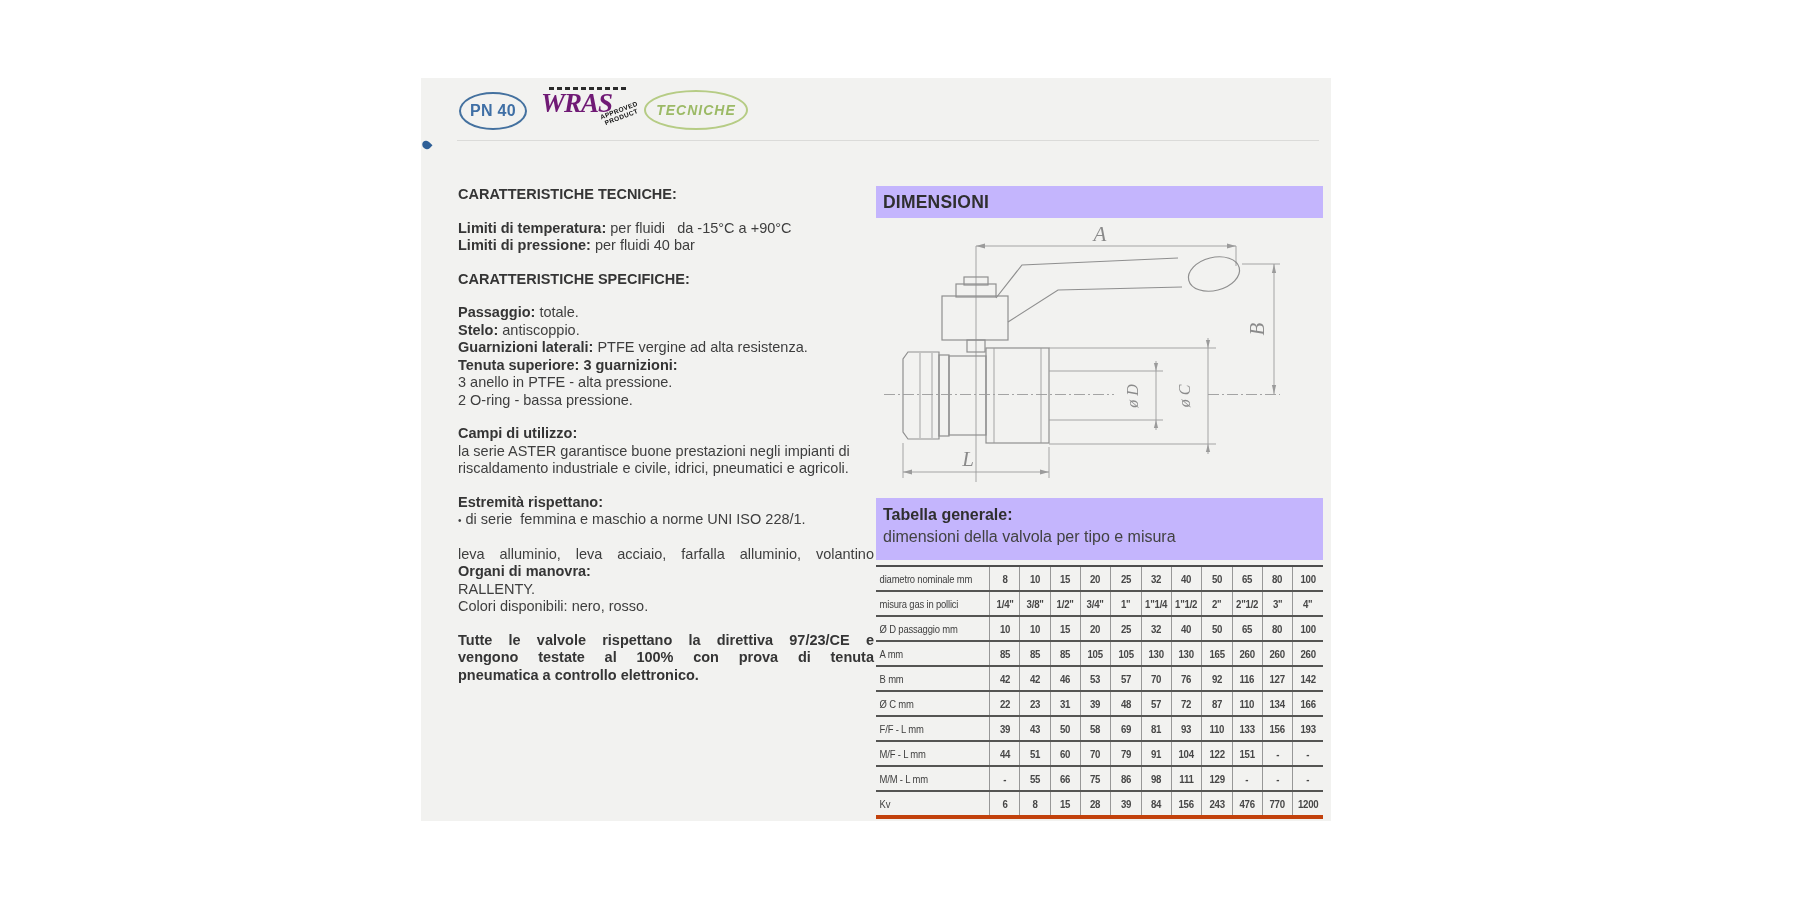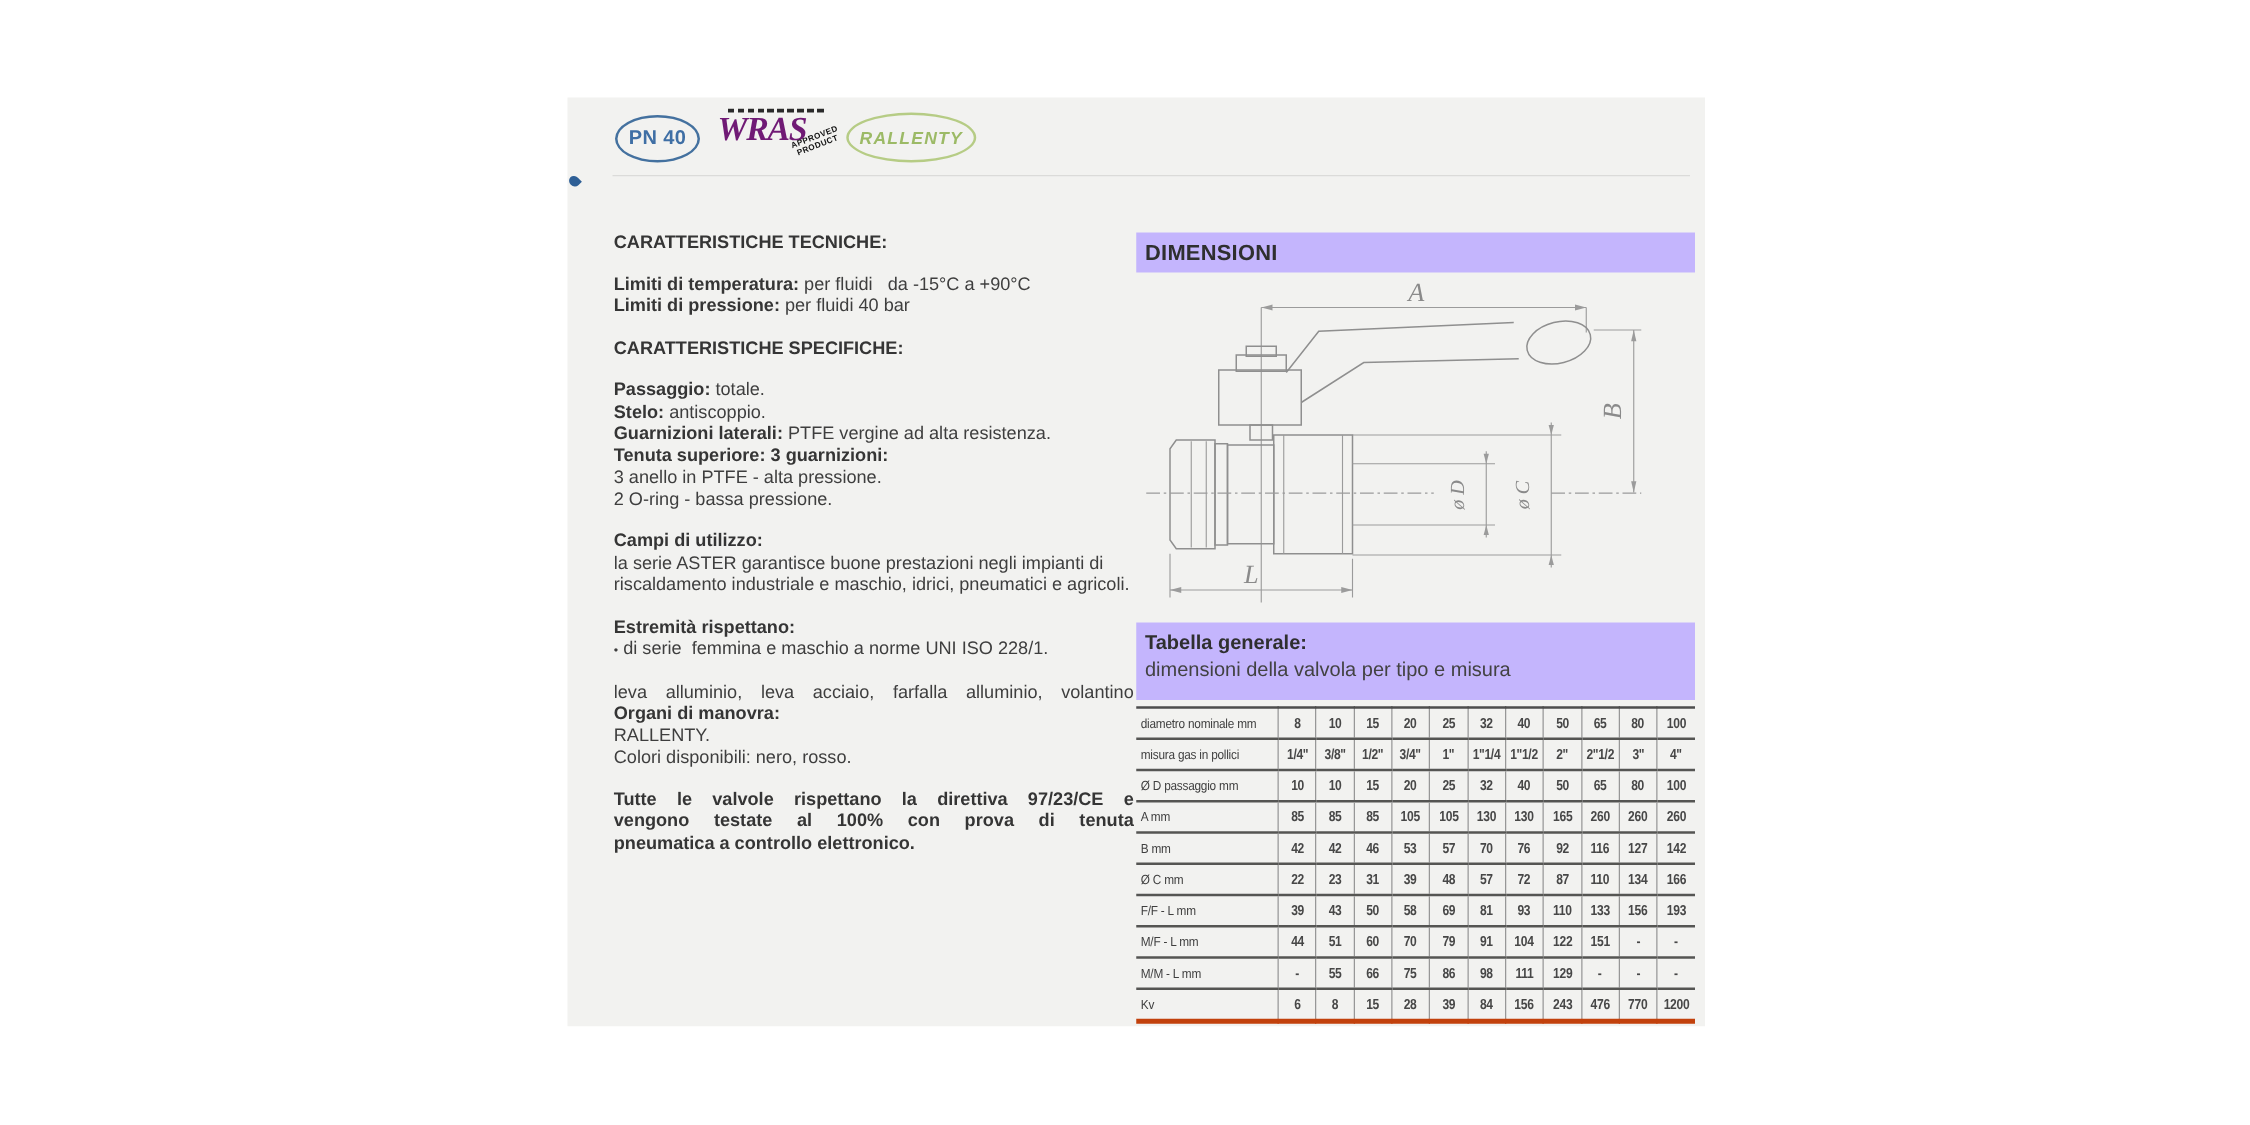--- a/index.html
+++ b/index.html
@@ -1,17 +1,17 @@
 <!DOCTYPE html>
 <html><head>
 <meta charset="utf-8">
 <style>
   html,body{margin:0;padding:0;background:#ffffff;width:1800px;height:900px;overflow:hidden;
     font-family:"Liberation Sans","DejaVu Sans",sans-serif;}
-  .panel{position:absolute;left:454px;top:78px;width:910px;height:743px;background:#f2f2f0;}
+  .panel{position:absolute;left:421px;top:78px;width:910px;height:743px;background:#f2f2f0;}
   
   .badges{position:absolute;left:0;top:0;width:910px;height:62px;}
   .oval{position:absolute;border-radius:50%;display:flex;align-items:center;justify-content:center;box-sizing:border-box;}
   .pn40{left:38px;top:14px;width:68px;height:38px;border:2px solid #44719f;color:#3f6fa5;
     font-weight:bold;font-size:16px;letter-spacing:.3px;}
   .eco{left:223px;top:12px;width:104px;height:40px;border:2px solid #b6cc85;color:#9cba66;
     font-weight:bold;font-style:italic;font-size:14px;letter-spacing:1px;}
   .wras{position:absolute;left:120px;top:6px;width:110px;height:52px;}
   .wras-micro{position:absolute;left:8px;top:3px;width:78px;height:3px;
     background:repeating-linear-gradient(90deg,#2a2a2a 0 5px,rgba(0,0,0,0) 5px 8px);}
@@ -68,21 +68,21 @@
     </div>
     <div class="wras">
       <div class="wras-micro"></div>
       <div class="wras-word">WRAS</div>
       <div class="wras-sub">
         <div>APPROVED</div>
         <div>PRODUCT</div>
       </div>
     </div>
     <div class="oval eco">
-      <span>RALLENTY</span>
+      <span>TECNICHE</span>
     </div>
   </div>
 
   <div class="hr"></div>
   <div class="bluemark"></div>
 
   <div class="leftcol">
       <div class="para">
         <div class="tline"><span class="b">CARATTERISTICHE TECNICHE:</span></div>
       </div>
@@ -97,21 +97,21 @@
         <div class="tline"><span class="b">Passaggio:</span><span> totale.</span></div>
         <div class="tline"><span class="b">Stelo:</span><span> antiscoppio.</span></div>
         <div class="tline"><span class="b">Guarnizioni laterali:</span><span> PTFE vergine ad alta resistenza.</span></div>
         <div class="tline"><span class="b">Tenuta superiore: 3 guarnizioni:</span></div>
         <div class="tline"><span>3 anello in PTFE - alta pressione.</span></div>
         <div class="tline"><span>2 O-ring - bassa pressione.</span></div>
       </div>
       <div class="para">
         <div class="tline"><span class="b">Campi di utilizzo:</span></div>
         <div class="tline"><span>la serie ASTER garantisce buone prestazioni negli impianti di</span></div>
-        <div class="tline"><span>riscaldamento industriale e maschio, idrici, pneumatici e agricoli.</span></div>
+        <div class="tline"><span>riscaldamento industriale e civile, idrici, pneumatici e agricoli.</span></div>
       </div>
       <div class="para">
         <div class="tline"><span class="b">Estremità rispettano:</span></div>
         <div class="tline"><span class="sm">•</span><span>  di serie&nbsp; femmina e maschio a norme UNI ISO 228/1.</span></div>
       </div>
       <div class="para">
         <div class="tline stretch"><span>leva alluminio, leva acciaio, farfalla alluminio, volantino</span></div>
         <div class="tline"><span class="b">Organi di manovra:</span></div>
         <div class="tline"><span>RALLENTY.</span></div>
         <div class="tline"><span>Colori disponibili: nero, rosso.</span></div>

